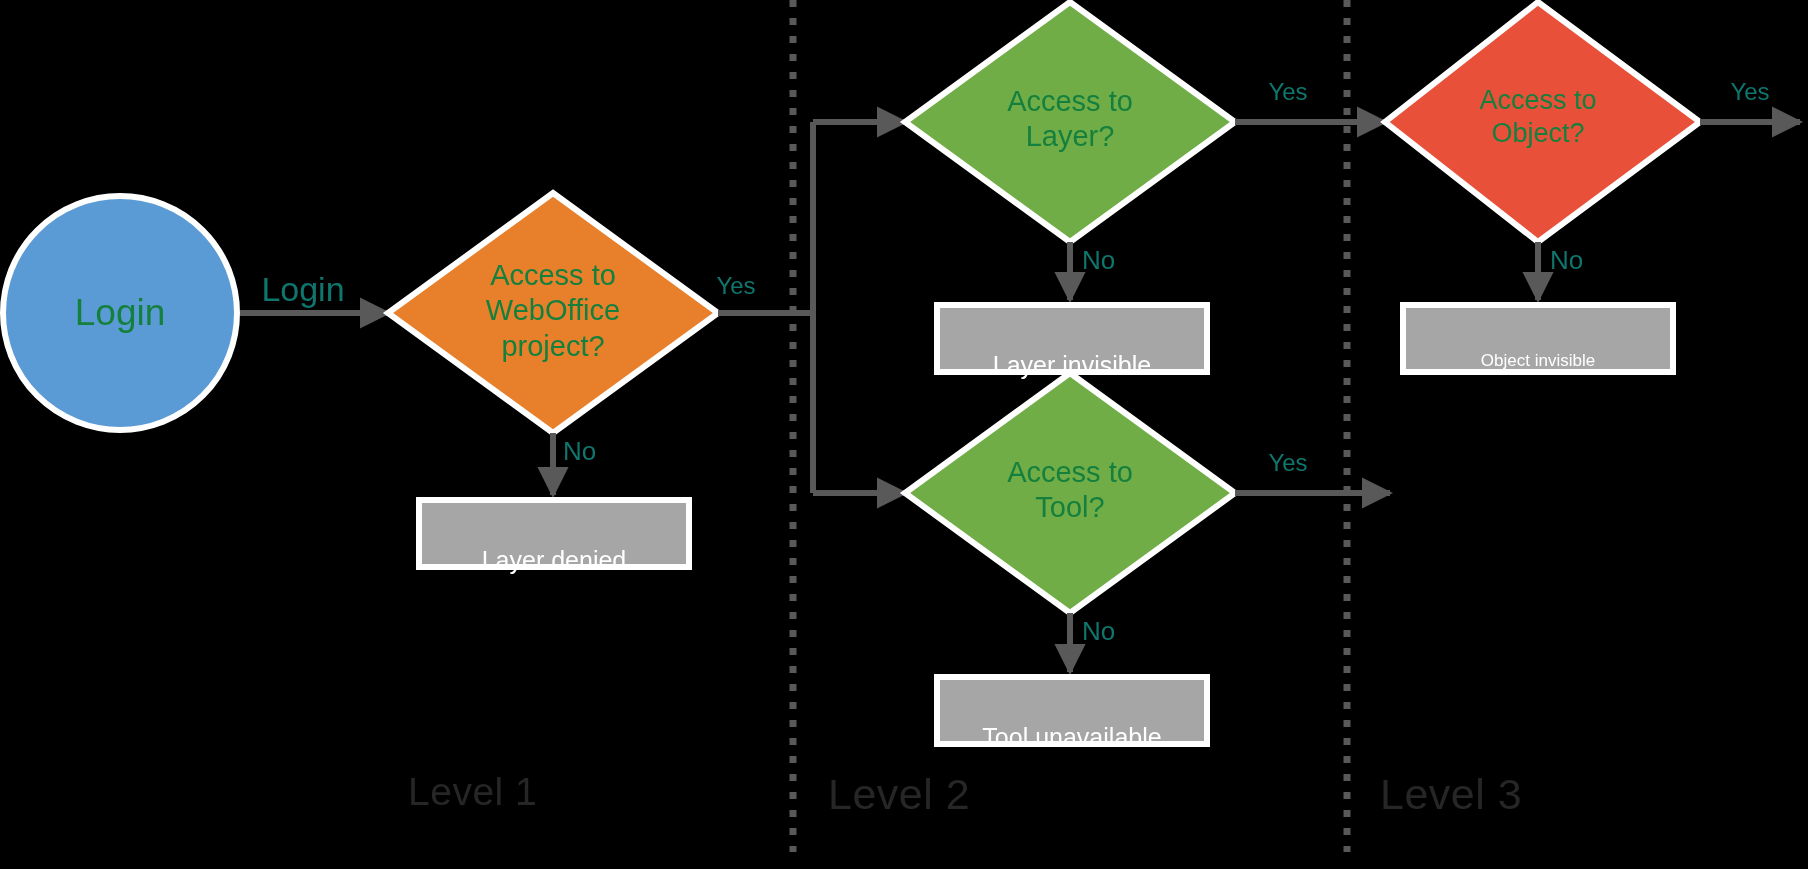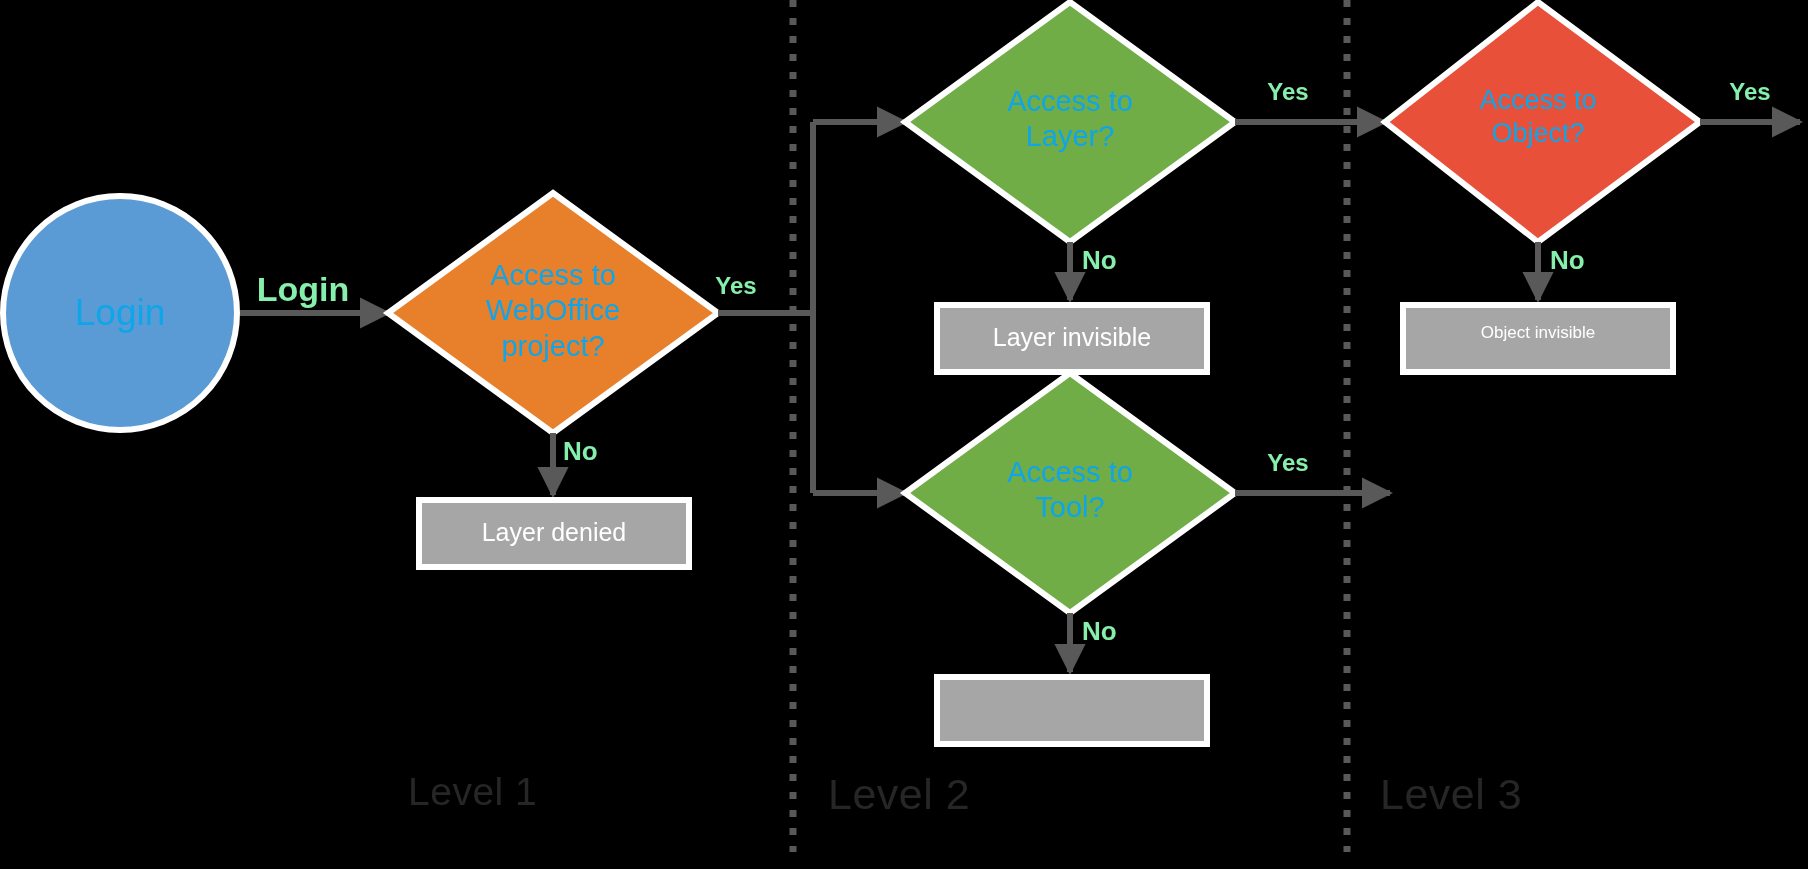--- a/index.html
+++ b/index.html
@@ -17,42 +17,43 @@
   }
   #svg-layer {
     position: absolute;
     left: 0; top: 0;
     width: 1808px;
     height: 869px;
   }
   
   .node-label {
     position: absolute;
-    color: #0ea5e9;
+    color: #15803d;
     text-align: center;
     line-height: 1.22;
     pointer-events: none;
     white-space: pre-line;
   }
   .edge-label {
     position: absolute;
-    color: #86efac;
+    color: #0f766e;
     text-align: center;
-    font-weight: 700;
+    font-weight: 400;
   }
   .level-label {
     position: absolute;
     color: #262626;
     font-weight: 400;
     letter-spacing: 0.5px;
   }
   .box-label {
     position: absolute;
     color: #ffffff;
     text-align: center;
+    margin-top: 28px;
   }
 </style>
 </head>
 <body>
 
 <div id="canvas">
 
   <svg id="svg-layer" viewBox="0 0 1808 869">
     <defs>
       <marker id="arrow" viewBox="0 0 10 10" refX="9" refY="5" markerWidth="5.2" markerHeight="5.2" orient="auto-start-reverse">
@@ -116,20 +117,21 @@
   <div class="box-label" style="left:419px; top:518px; width:270px; font-size:25px;">Layer denied</div>
 
   <div class="node-label" style="left:950px; top:84px; width:240px; font-size:29px;">Access to
 Layer?</div>
 
   <div class="box-label" style="left:937px; top:323px; width:270px; font-size:25px;">Layer invisible</div>
 
   <div class="node-label" style="left:950px; top:455px; width:240px; font-size:29px;">Access to
 Tool?</div>
 
+  <div class="box-label" style="left:937px; top:695px; width:270px; font-size:25px;">Tool unavailable</div>
 
   <div class="node-label" style="left:1423px; top:84px; width:230px; font-size:27px;">Access to
 Object?</div>
 
   <div class="box-label" style="left:1403px; top:323px; width:270px; font-size:17px;">Object invisible</div>
 
   <div class="edge-label" style="left:238px; top:270px; width:130px; font-size:34px;">Login</div>
 
   <div class="edge-label" style="left:702px; top:272px; width:68px; font-size:24px;">Yes</div>
 

